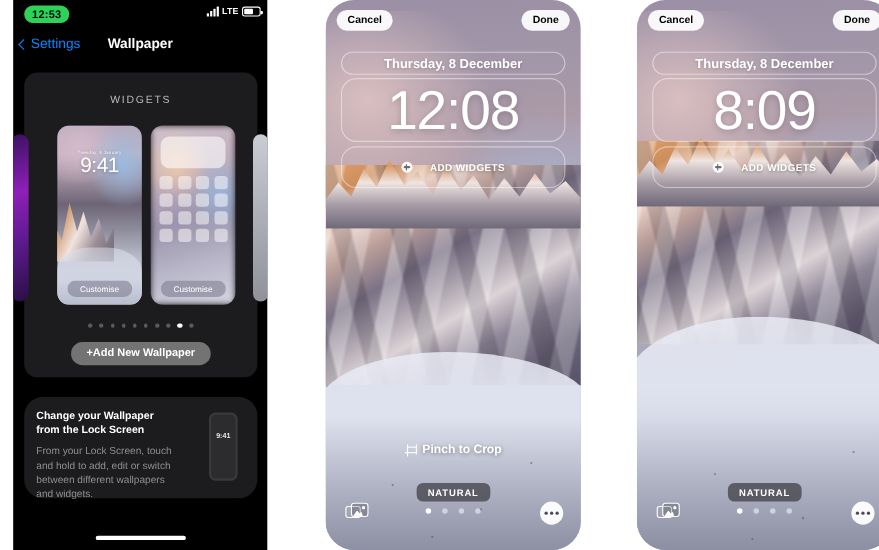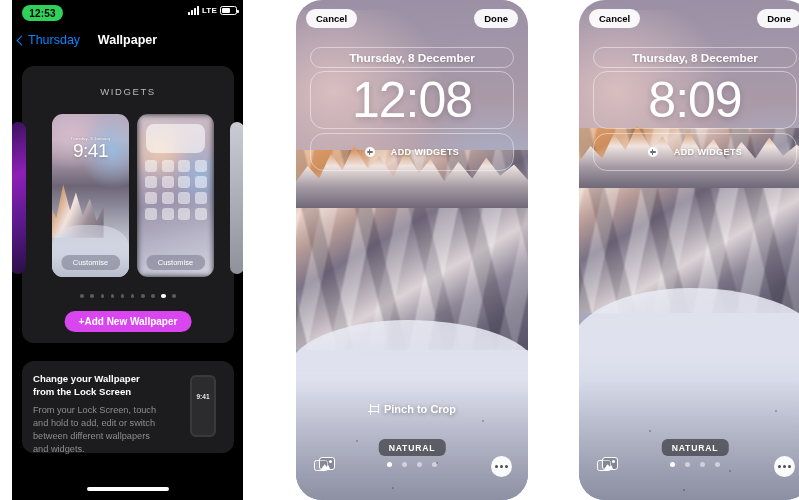--- a/index.html
+++ b/index.html
@@ -89,25 +89,25 @@
                padding:3px 12px; border-radius:10px; background:rgba(120,120,140,.55);
                color:#fff; font-size:7.5px; white-space:nowrap;
                backdrop-filter:blur(4px); }
 
   .dots { position:absolute; left:0; top:228px; width:212px;
           display:flex; justify-content:center; align-items:center; gap:6.5px; }
   .dots i { width:3.6px; height:3.6px; border-radius:50%; background:#5a5a5e; display:block; }
   .dots i.on { background:#fff; width:4.4px; height:4.4px; }
 
   .addbtn { position:absolute; left:50%; transform:translateX(-50%); top:245px;
-            background:#d946ef; color:#fff; font-size:10px; font-weight:600;
+            background:#737373; color:#fff; font-size:10px; font-weight:600;
             padding:5px 14px; border-radius:14px; white-space:nowrap; border:none;
             font-family:inherit; cursor:pointer; }
 
-  .card-tip { top:361px; height:92px; padding:12px 11px; }
+  .card-tip { top:361px; height:92px; padding:12px 11px;border-radius:17px; }
   .tip-title { color:#fff; font-size:9.6px; font-weight:bold; line-height:1.35; width:128px; }
   .tip-body  { color:#8e8e93; font-size:9.2px; line-height:1.42; width:132px; margin-top:5px; }
   .tip-phone { position:absolute; right:18px; top:14px; width:26px; height:62px;
                border:2px solid #3a3a3c; border-radius:6px; background:#2c2c2e;
                display:flex; align-items:flex-start; justify-content:center; padding-top:16px; }
   .tip-phone span { color:#e5e5ea; font-size:6.5px; font-weight:bold; }
 
   .home-ind { position:absolute; left:50%; transform:translateX(-50%); bottom:9px;
               width:82px; height:3.6px; border-radius:2px; background:#fff; }
 
@@ -244,21 +244,21 @@
         <span class="lte">LTE</span>
         <span class="batt">
             <b></b>
           </span>
       </div>
     </div>
 
     <div class="navbar">
       <div class="back">
         <span class="chev"></span>
-        <span>Thursday</span>
+        <span>Settings</span>
       </div>
       <div class="navtitle">Wallpaper</div>
     </div>
 
     <div class="card card-current">
       <div class="current-label">WIDGETS</div>
 
       <div class="carousel">
         <div class="wp wp-peek-l"></div>
         <div class="wp wp-peek-r"></div>

